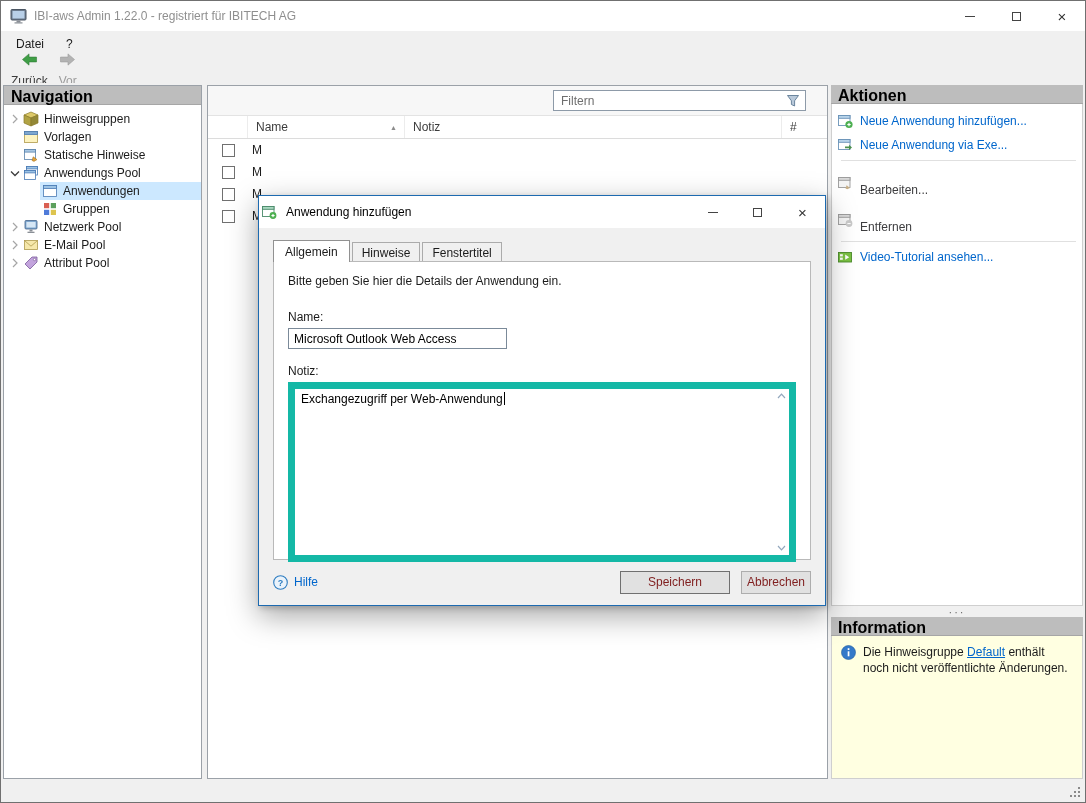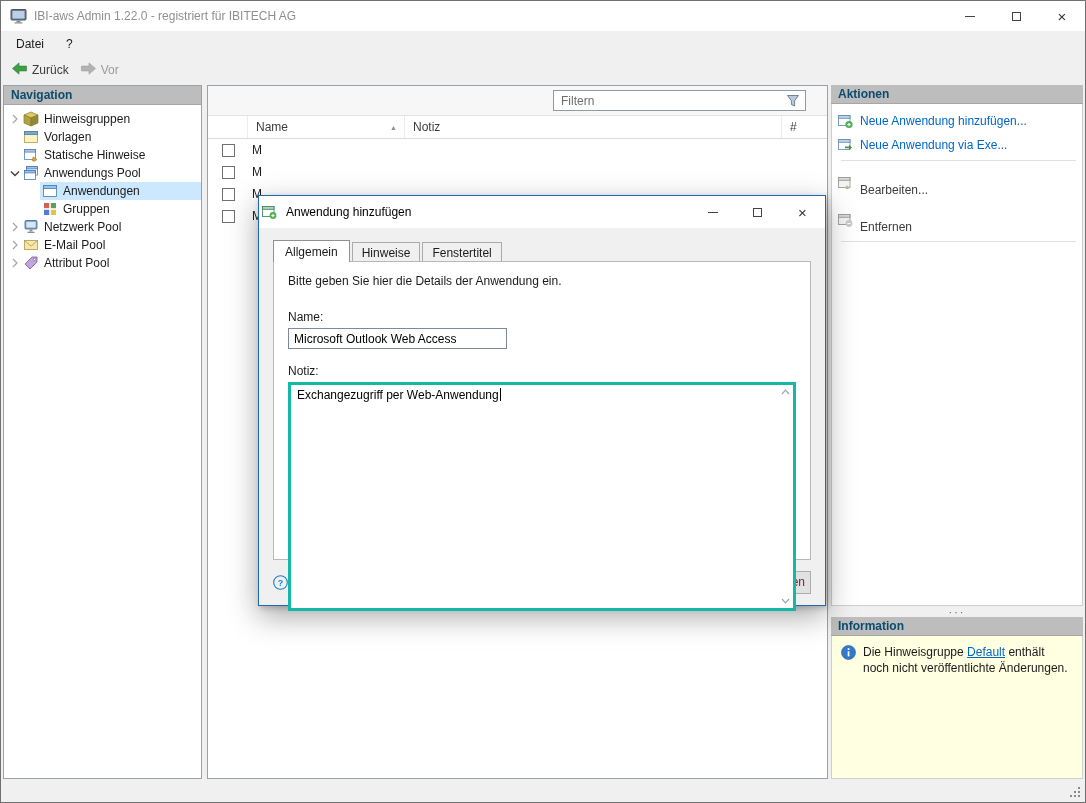--- a/index.html
+++ b/index.html
@@ -21,29 +21,29 @@
   .caption { margin-left:auto; display:flex; height:30px; }
   .cap-btn { width:46px; height:30px; display:flex; align-items:center; justify-content:center; color:#444; }
   .min-glyph { width:10px; border-top:1px solid #444; display:inline-block; }
   .max-glyph { width:9px; height:9px; border:1px solid #444; display:inline-block; }
   .close-glyph { font-size:15px; line-height:1; color:#333; }
 
   
   .menubar { height:26px; background:#f0f0f0; display:flex; align-items:center; padding-left:4px; }
   .menu-item { padding:4px 11px; color:#1b1b1b; }
   .toolbar { height:26px; background:#f0f0f0; display:flex; align-items:center; padding-left:6px; }
-  .tool-btn { display:flex; align-items:center; gap:4px; padding:2px 7px 2px 4px; color:#3c3c3c; }
+  .tool-btn { display:flex; align-items:center; gap:4px; padding:2px 7px 2px 4px; color:#3c3c3c;flex-direction:column; }
   .tool-btn.disabled { color:#9b9b9b; }
   .tool-btn svg { width:17px; height:15px; }
 
   
   .workspace { position:absolute; top:82px; left:0; right:0; bottom:21px; background:#f0f0f0; }
   .panel-header {
     height:19px; background:#bdbdbd; border-bottom:1px solid #a6a6a6;
-    font-weight:bold; font-size:12px; color:#0c4a6e; padding:2px 7px; flex:0 0 auto;
+    font-weight:bold; font-size:16px; color:#000000; padding:2px 7px; flex:0 0 auto;
   }
 
   
   .nav-panel { position:absolute; left:2px; top:2px; bottom:2px; width:199px; background:#fff; border:1px solid #9ba1a8; }
   .tree { padding-top:5px; }
   .tree-row { display:flex; align-items:center; height:18px; padding-left:3px; cursor:default; }
   .tree-row .chev { width:16px; height:16px; flex:0 0 16px; display:flex; align-items:center; justify-content:center; }
   .tree-row .ticon { width:16px; height:16px; margin-right:5px; flex:0 0 16px; }
   .tree-row .ticon svg { width:16px; height:16px; display:block; }
   .tree-row.child { margin-left:36px; padding-left:2px; }
@@ -104,21 +104,21 @@
 
   .tab-strip { display:flex; align-items:flex-end; padding:0 14px; margin-top:11px; height:22px; position:relative; z-index:2; }
   .tab { height:19px; padding:3px 9px 0; background:#f0f0f0; border:1px solid #ababab; border-bottom:none; margin-right:2px; color:#1b1b1b; }
   .tab.active { height:22px; padding:4px 11px 0; background:#fff; border-color:#919191; margin-bottom:-1px; }
   .tab-page { margin:0 14px; height:299px; background:#fff; border:1px solid #b9b9b9; padding:12px 14px; position:relative; z-index:1; }
 
   .instruction { margin-bottom:22px; color:#1b1b1b; }
   .field-label { margin-bottom:4px; color:#1b1b1b; }
   .name-input { width:219px; height:21px; border:1px solid #7b8a99; background:#fff; padding:0 5px;
                 font:12px "Liberation Sans", sans-serif; color:#000; display:block; margin-bottom:15px; }
-  .notiz-box { height:229px; border:3px solid #14b8a6; background:#fff; display:flex; }
+  .notiz-box { height:180px; border:7px solid #14b8a6; background:#fff; display:flex; }
   .notiz-text { flex:1; padding:3px 6px; line-height:15px; color:#000; }
   .caret { display:inline-block; width:1px; height:13px; background:#000; vertical-align:-2px; margin-left:1px; }
   .vscroll { width:16px; display:flex; flex-direction:column; justify-content:space-between; align-items:center; padding:4px 0; }
   .vscroll svg { width:9px; height:6px; }
 
   .dlg-footer { position:absolute; left:14px; right:14px; bottom:11px; height:24px; display:flex; align-items:center; }
   .help { display:flex; align-items:center; gap:6px; color:#0066cc; }
   .help-icon { width:15px; height:15px; }
   .btn { height:23px; border:1px solid #adadad; background:#e1e1e1; display:flex; align-items:center; justify-content:center;
          font:12px "Liberation Sans", sans-serif; color:#7f1d1d; cursor:default; }
@@ -403,20 +403,31 @@
                 <rect x="1.5" y="2.5" width="11.5" height="2.8" fill="#d9d9d9" stroke="#9a9a9a" stroke-width="0.9"></rect>
                 <circle cx="12" cy="11.5" r="3.4" fill="#c9c9c9"></circle>
                 <rect x="10.4" y="11" width="3.2" height="1.1" fill="#fff"></rect>
               </svg>
             </span>
           <span class="action-plain">Entfernen</span>
         </div>
 
         <div class="sep"></div>
 
+        <div class="action-item">
+          <span class="aicon">
+              <svg viewBox="0 0 16 16">
+                <rect x="1.5" y="3.5" width="13" height="9.5" fill="#7ac143" stroke="#4a8a2a" stroke-width="0.9"></rect>
+                <rect x="3" y="5.2" width="2.8" height="2.2" fill="#fff"></rect>
+                <rect x="3" y="8.6" width="2.8" height="2.2" fill="#fff"></rect>
+                <polygon points="8.2,5.6 12.2,8.2 8.2,10.8" fill="#fff"></polygon>
+              </svg>
+            </span>
+          <span class="action-link">Video-Tutorial ansehen...</span>
+        </div>
 
       </div>
 
       <div class="splitter">···</div>
 
       <div class="panel-header">Information</div>
       <div class="info-area">
         <span class="info-icon">
           <svg viewBox="0 0 15 15">
               <circle cx="7.5" cy="7.5" r="7" fill="#3479c9" stroke="#1f5a9e" stroke-width="0.6"></circle>

